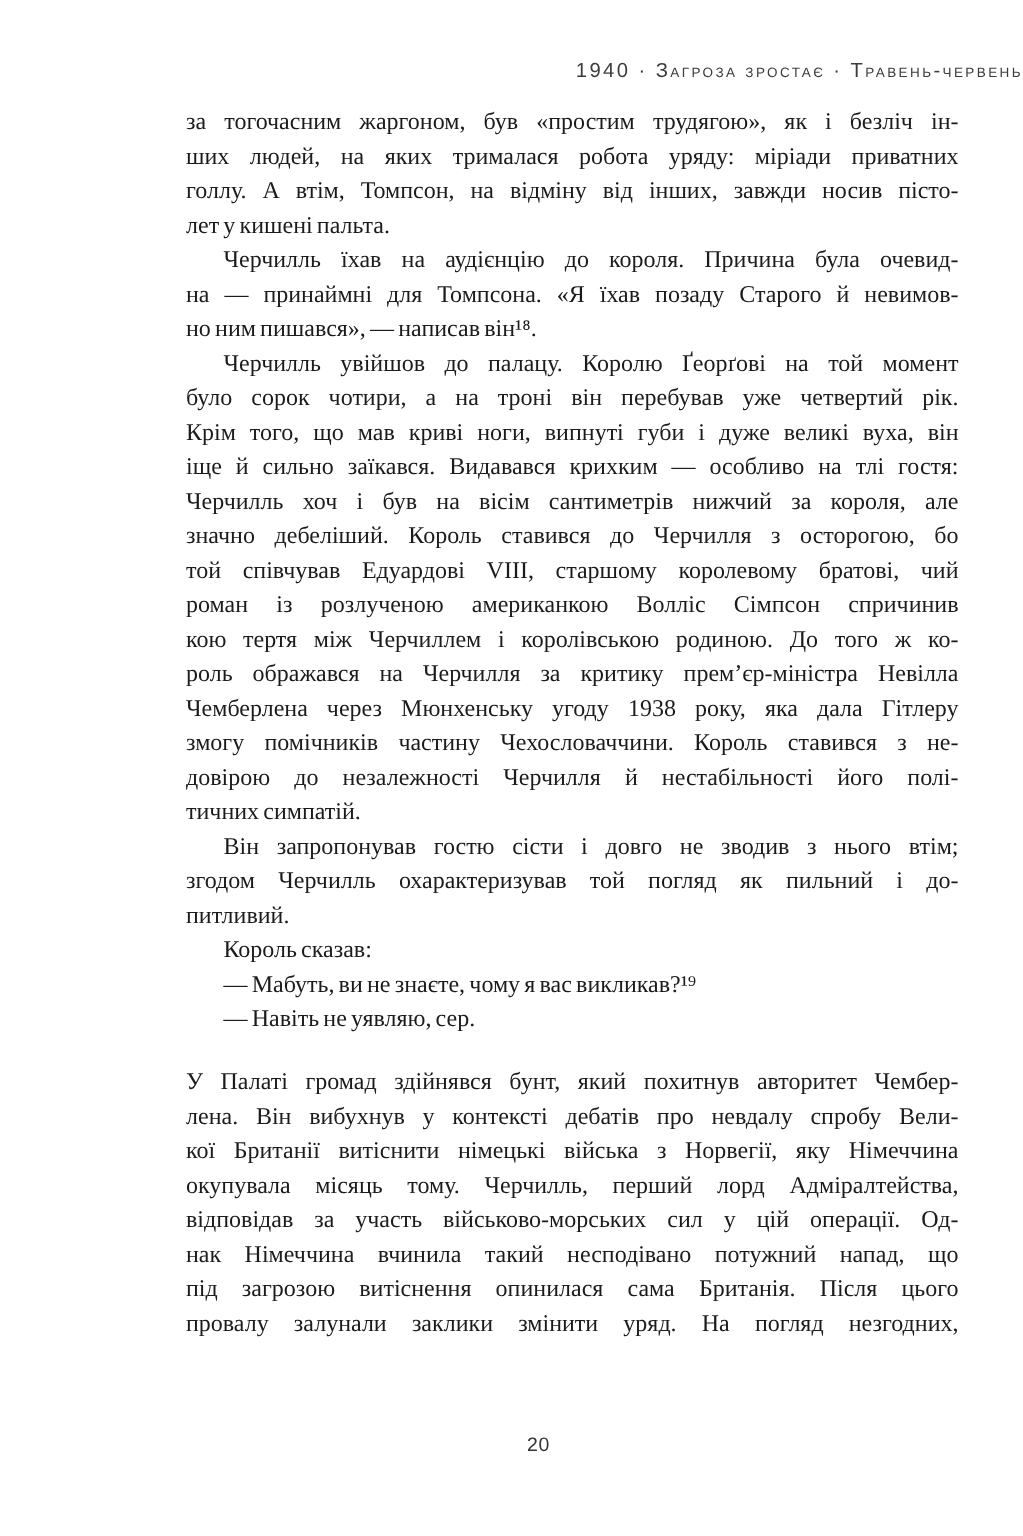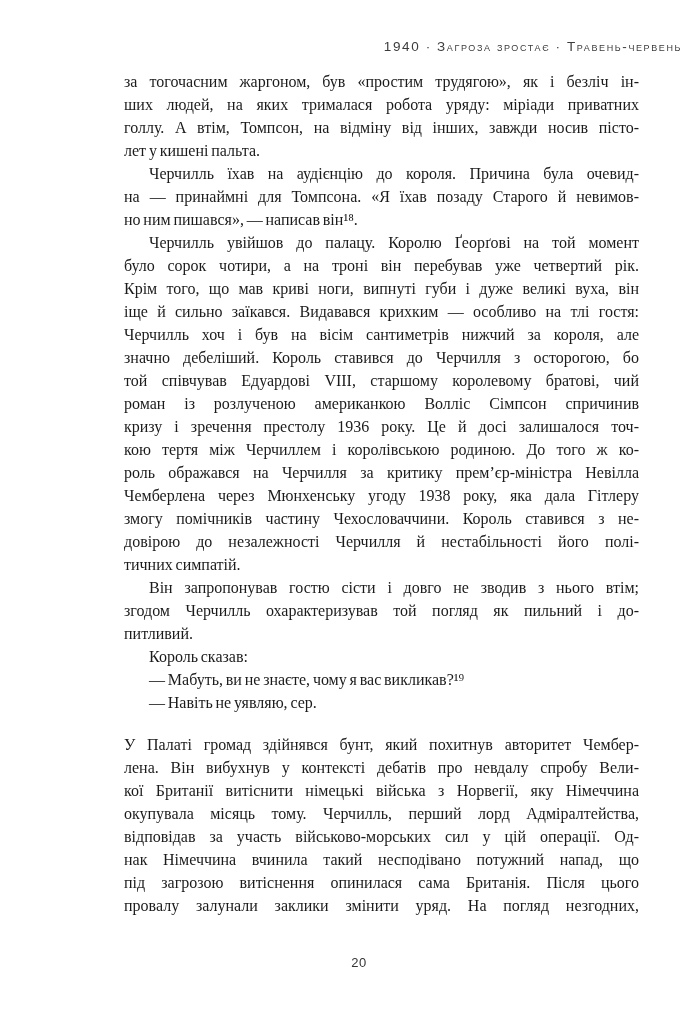--- a/index.html
+++ b/index.html
@@ -80,21 +80,20 @@
       </div>
       <div class="block">
         <div class="line indent">Черчилль увійшов до палацу. Королю Ґеорґові на той момент</div>
         <div class="line">було сорок чотири, а на троні він перебував уже четвертий рік.</div>
         <div class="line">Крім того, що мав криві ноги, випнуті губи і дуже великі вуха, він</div>
         <div class="line">іще й сильно заїкався. Видавався крихким — особливо на тлі гостя:</div>
         <div class="line">Черчилль хоч і був на вісім сантиметрів нижчий за короля, але</div>
         <div class="line">значно дебеліший. Король ставився до Черчилля з осторогою, бо</div>
         <div class="line">той співчував Едуардові VIII, старшому королевому братові, чий</div>
         <div class="line">роман із розлученою американкою Волліс Сімпсон спричинив</div>
-        <div class="line">кризу і зречення престолу 1936 року. Це й досі залишалося точ-</div>
         <div class="line">кою тертя між Черчиллем і королівською родиною. До того ж ко-</div>
         <div class="line">роль ображався на Черчилля за критику прем’єр-міністра Невілла</div>
         <div class="line">Чемберлена через Мюнхенську угоду 1938 року, яка дала Гітлеру</div>
         <div class="line">змогу помічників частину Чехословаччини. Король ставився з не-</div>
         <div class="line">довірою до незалежності Черчилля й нестабільності його полі-</div>
         <div class="line end">тичних симпатій.</div>
       </div>
       <div class="block">
         <div class="line indent">Він запропонував гостю сісти і довго не зводив з нього втім;</div>
         <div class="line">згодом Черчилль охарактеризував той погляд як пильний і до-</div>

